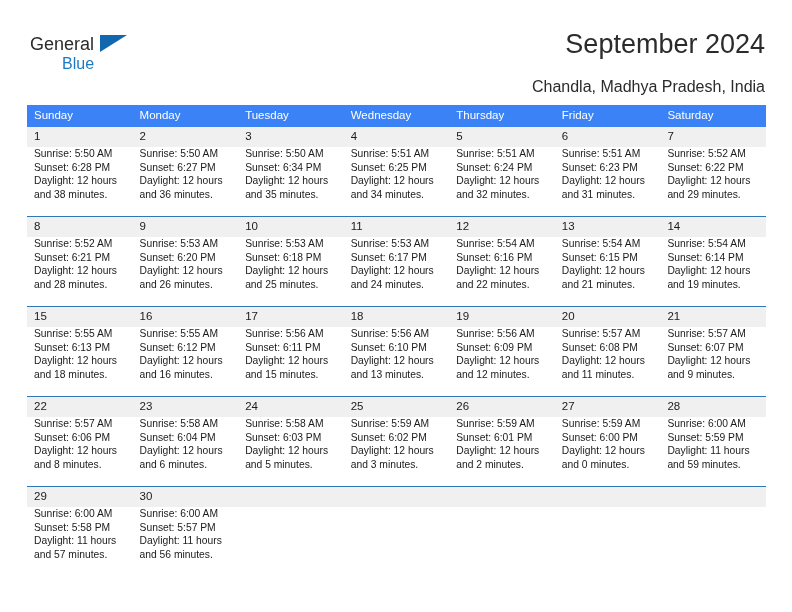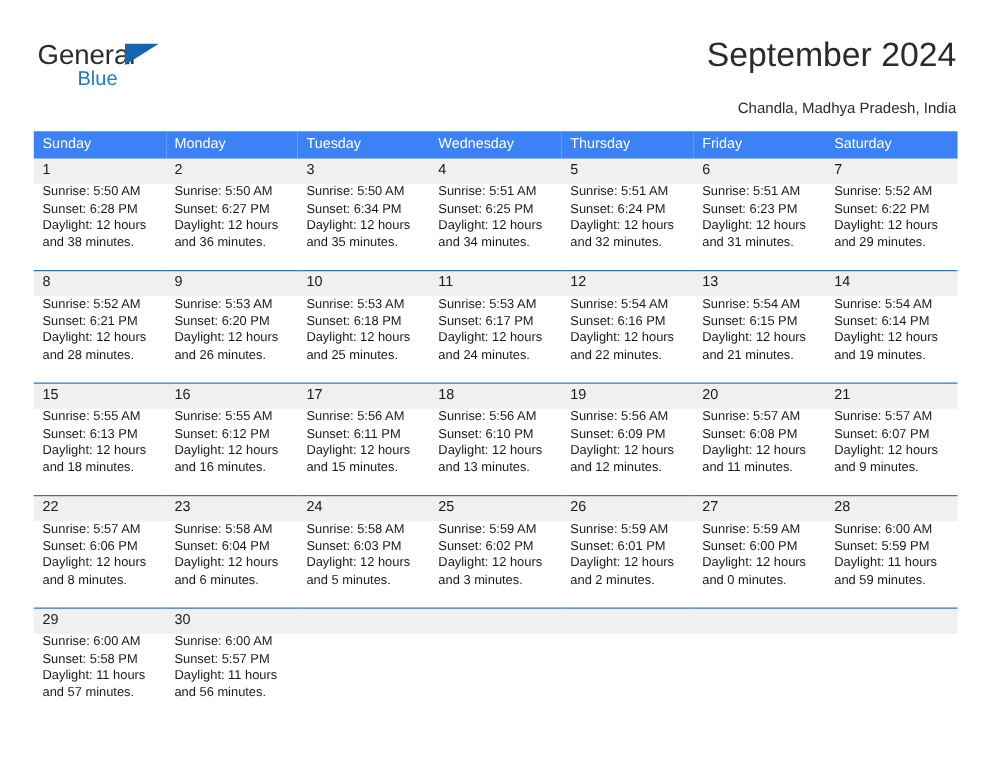--- a/index.html
+++ b/index.html
@@ -33,21 +33,21 @@
     position: absolute;
     left: 3px;
     top: 4px;
     width: 200px;
     height: 50px;
   }
   .logo-general {
     position: absolute;
     left: 0;
     top: 0;
-    font-size: 22px;
+    font-size: 18px;
     letter-spacing: 0px;
     color: #2b2b2b;
     font-family: "Liberation Sans", sans-serif;
     line-height: 24px;
   }
   .logo-tri {
     position: absolute;
     left: 70px;
     top: 3px;
     width: 0;
@@ -71,21 +71,21 @@
     font-size: 27px;
     color: #2b2b2b;
     text-align: right;
     white-space: nowrap;
     line-height: 32px;
   }
   .subtitle {
     position: absolute;
     right: 0;
     top: 50px;
-    font-size: 12px;
+    font-size: 16px;
     color: #2b2b2b;
     text-align: right;
     white-space: nowrap;
     line-height: 17px;
   }
 
   
   .calendar {
     position: absolute;
     left: 27px;

